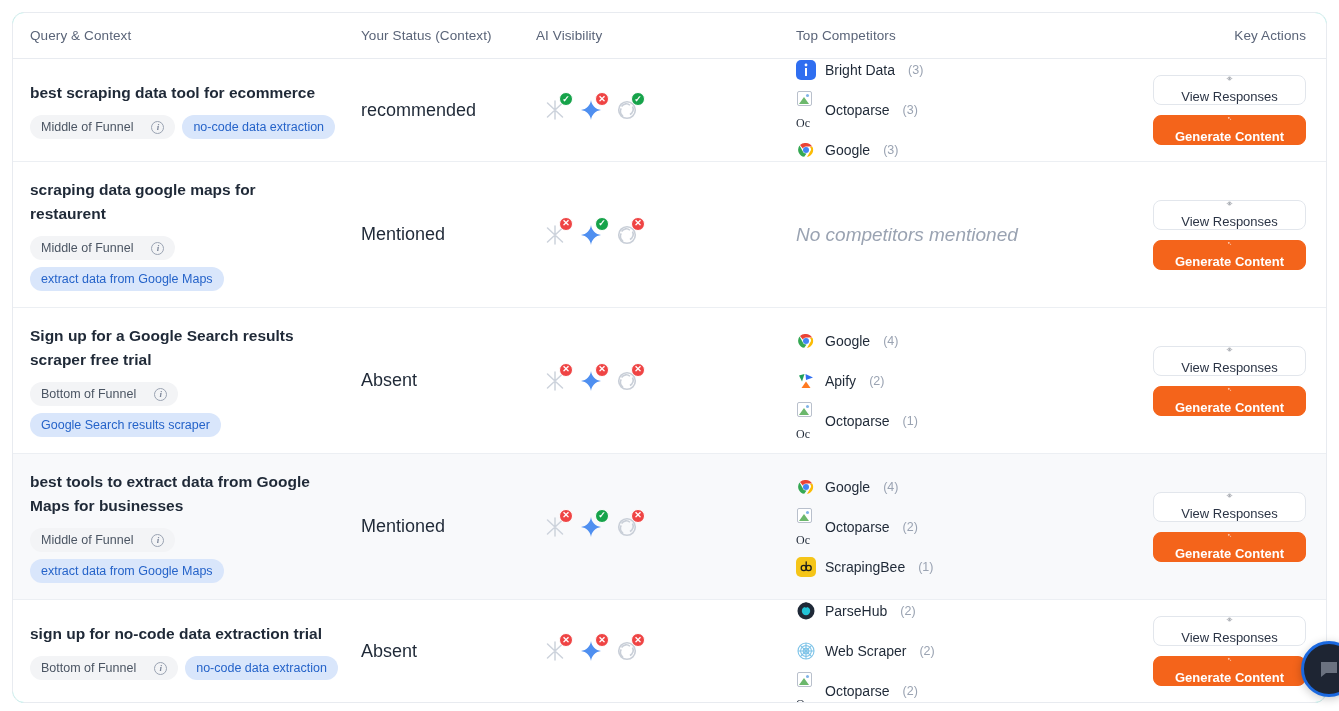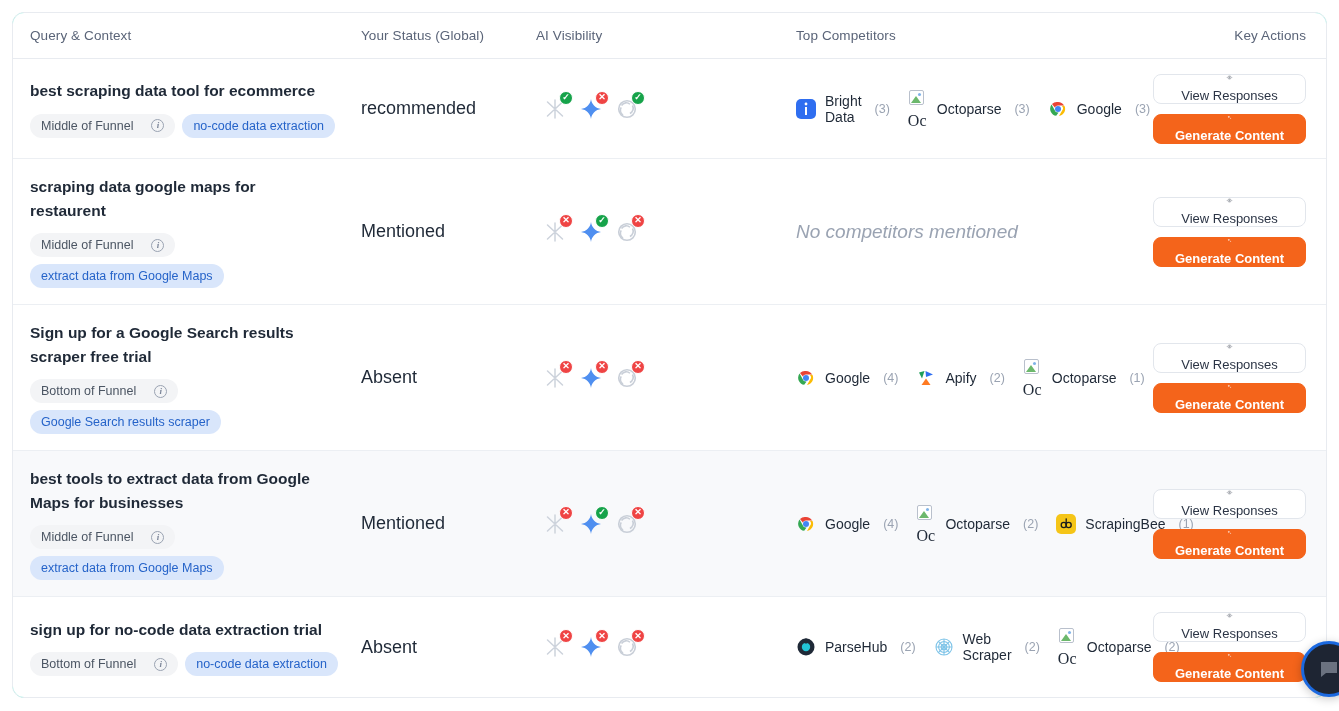--- a/index.html
+++ b/index.html
@@ -90,21 +90,21 @@
     position: absolute; top: -5px; right: -5px;
     width: 14px; height: 14px; border-radius: 50%;
     border: 1.4px solid #fff;
     display: flex; align-items: center; justify-content: center;
     font-size: 9px; color: #fff; font-weight: 700; line-height: 1;
   }
   .badge.ok  { background: #16a34a; }
   .badge.no  { background: #ef4444; }
 
   
-  .comp-list { display: flex; flex-direction: row; gap: 18px; }
+  .comp-list { display: flex; flex-direction: column; gap: 18px; }
   .comp-item { display: flex; align-items: center; gap: 9px; height: 22px; }
   .comp-ic { width: 20px; height: 20px; flex: 0 0 20px; position: relative; }
   .comp-name { font-size: 14px; color: #1f2937; font-weight: 500; }
   .comp-cnt  { font-size: 12.5px; color: #9aa3b2; margin-left: 4px; }
   .none-txt  { font-size: 19px; color: #9aa3b2; font-style: italic; }
 
   
   .brokenimg { width: 20px; height: 30px; position: relative; }
   .brokenimg .bx {
     width: 15px; height: 15px; border: 1px solid #b9c0cc; border-radius: 2px;
@@ -114,21 +114,21 @@
     content:""; position:absolute; left:1px; bottom:1px;
     border-left:5px solid transparent; border-right:5px solid transparent;
     border-bottom:7px solid #6cb86c;
   }
   .brokenimg .bx:after{
     content:""; position:absolute; right:2px; top:2px;
     width:3px;height:3px;border-radius:50%;background:#7fb3e8;
   }
   .brokenimg .alt {
     position: absolute; bottom: -6px; left: 0;
-    font-size: 16px; color: #1f2937; font-family: "Liberation Serif", serif;
+    font-size: 12px; color: #1f2937; font-family: "Liberation Serif", serif;
   }
 
   
   .btn {
     display: inline-flex; align-items: center; justify-content: center; gap: 8px;
     font-size: 13px; border-radius: 8px; cursor: pointer;
     height: 30px; padding: 0 14px; white-space: nowrap;
   }
   .btn-view {
     background: #fff; border: 1px solid #e2e6ec; color: #2b3445; font-weight: 500;
@@ -150,21 +150,21 @@
     box-shadow: 0 2px 10px rgba(0,0,0,.22);
   }
 </style>
 </head>
 <body>
 
 <div class="table-card">
 
   <div class="thead">
     <div class="th c-query">Query &amp; Context</div>
-    <div class="th c-status">Your Status (Global)</div>
+    <div class="th c-status">Your Status (Context)</div>
     <div class="th c-vis">AI Visibility</div>
     <div class="th c-comp">Top Competitors</div>
     <div class="th c-act">Key Actions</div>
   </div>
 
   <div id="rows-container">
       <div class="trow">
     <div class="cell c-query">
       <div class="q-title">best scraping data tool for ecommerce</div>
       <div class="tags">

